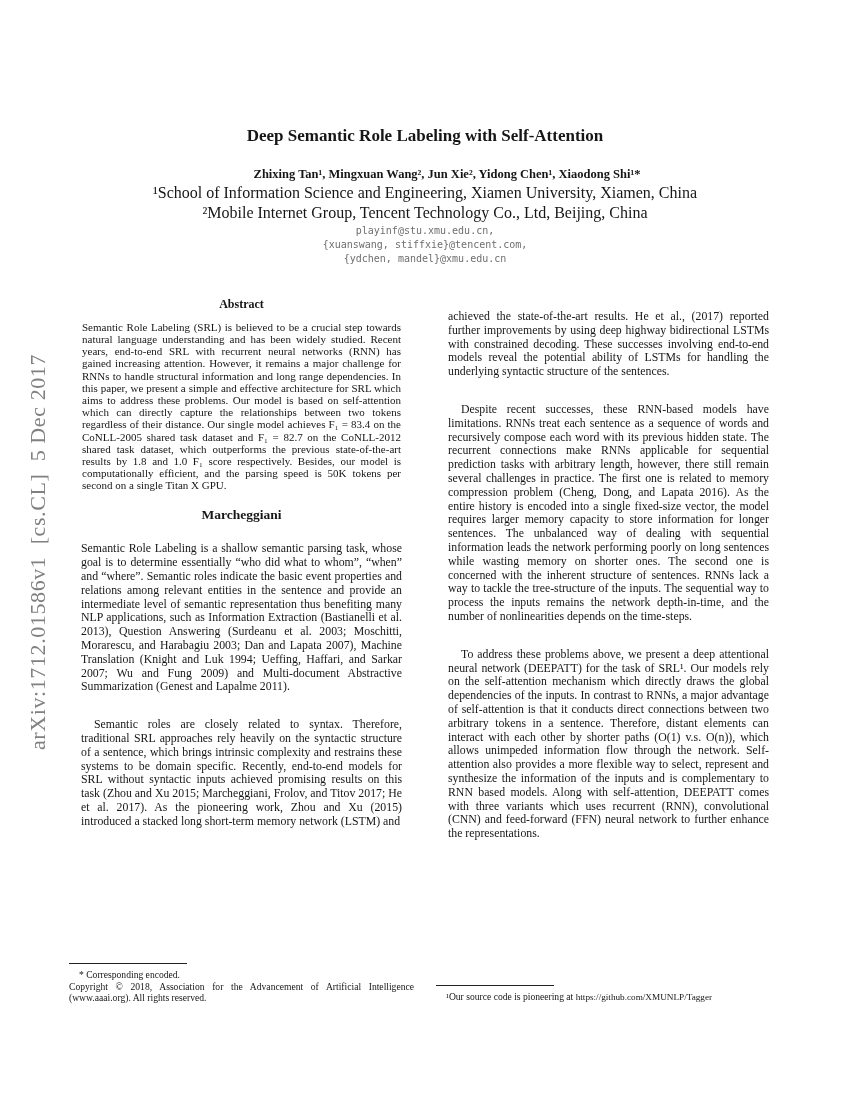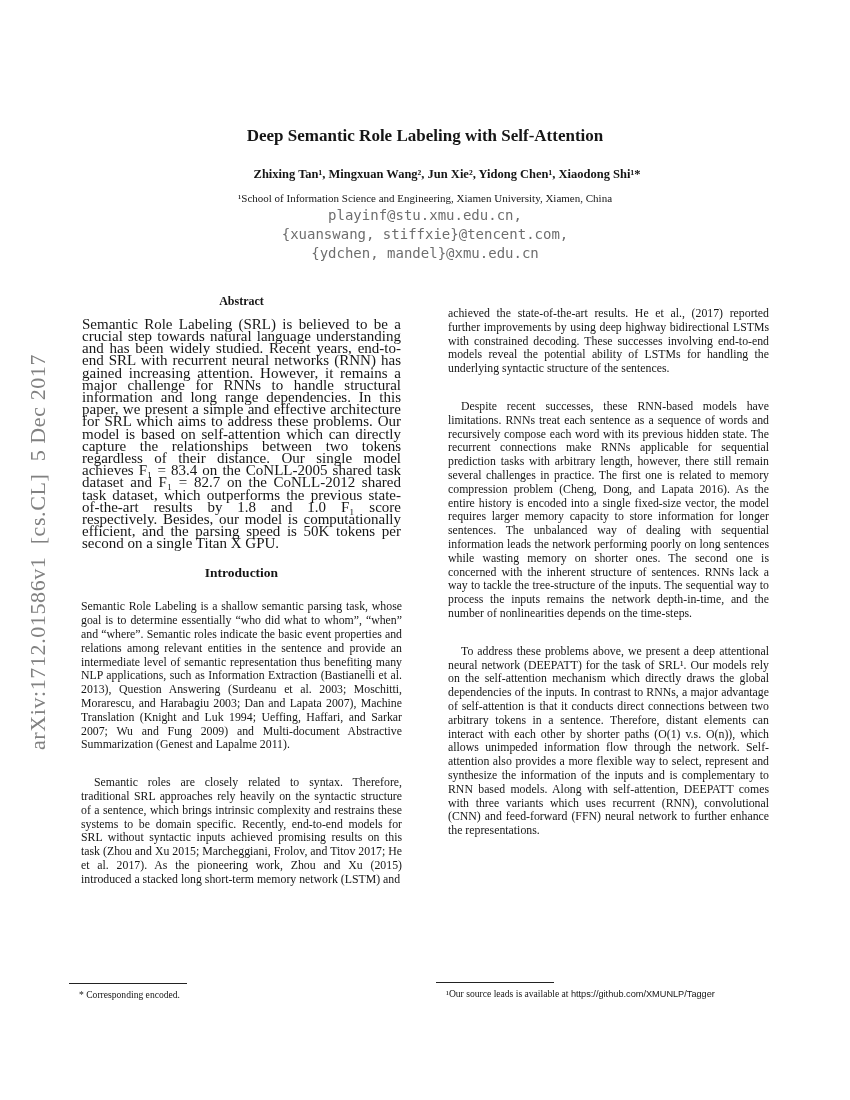--- a/index.html
+++ b/index.html
@@ -22,25 +22,25 @@
     white-space: pre;
     font-size: 22px;
     color: #818181;
     letter-spacing: 0.6px;
   }
 
   
   header { text-align: center; padding-top: 126px; }
   .title { font-size: 17px; font-weight: bold; font-family: Liberation Serif, serif; }
   .authors { font-size: 12.5px; font-weight: bold; margin-top: 21px; padding-left: 44px; }
-  .affil { font-size: 11px; margin-top: 10px; }
+  .affil { font-size: 16px; margin-top: 2px; }
   .affil:first-of-type { margin-top: 7px; }
   .email {
     font-family: "DejaVu Sans Mono", "Liberation Mono", monospace;
-    font-size: 14px;
+    font-size: 10px;
     color: #6e6e6e;
     margin-top: 3px;
   }
   .email:first-of-type { margin-top: 8px; }
 
   
   .columns {
     display: flex;
     justify-content: center;
     gap: 22px;
@@ -57,21 +57,21 @@
     text-align: justify;
     hyphens: auto;
   }
   .abstract-heading {
     text-align: center;
     font-weight: bold;
     font-size: 12px;
     margin-bottom: 9px;
   }
   .abstract-text {
-    font-size: 15px;
+    font-size: 11px;
     line-height: 12.2px;
     padding: 0 13px;
     text-align: justify;
   }
   .section-heading {
     text-align: center;
     font-weight: bold;
     font-size: 13.5px;
     margin: 16px 0 9px 0;
   }
@@ -85,64 +85,66 @@
     line-height: 11.6px;
     text-align: justify;
   }
   .footnote-rule {
     width: 118px;
     border-top: 1px solid #222;
     margin-bottom: 5px;
   }
   .fn-indent { text-indent: 10px; }
   .mono {
-    font-family: Liberation Sans, sans-serif;
+    font-family: Liberation Serif, serif;
     font-size: 9.2px;
     word-break: break-all;
   }
 </style>
 </head>
 <body>
 
 <div class="page">
 
   <div class="watermark">arXiv:1712.01586v1  [cs.CL]  5 Dec 2017</div>
 
   <header>
     <div class="title">Deep Semantic Role Labeling with Self-Attention</div>
     <div class="authors">Zhixing Tan¹, Mingxuan Wang², Jun Xie², Yidong Chen¹, Xiaodong Shi¹*</div>
     <div class="affil">¹School of Information Science and Engineering, Xiamen University, Xiamen, China</div>
+    <div class="affil">²Mobile Internet Group, Tencent Technology Co., Ltd, Beijing, China</div>
     <div class="email">playinf@stu.xmu.edu.cn,</div>
     <div class="email">{xuanswang, stiffxie}@tencent.com,</div>
     <div class="email">{ydchen, mandel}@xmu.edu.cn</div>
   </header>
 
   <div class="columns">
 
     <div class="col">
       <div class="abstract-heading">Abstract</div>
       <div class="abstract-text">Semantic Role Labeling (SRL) is believed to be a crucial step towards natural language understanding and has been widely studied. Recent years, end-to-end SRL with recurrent neural networks (RNN) has gained increasing attention. However, it remains a major challenge for RNNs to handle structural information and long range dependencies. In this paper, we present a simple and effective architecture for SRL which aims to address these problems. Our model is based on self-attention which can directly capture the relationships between two tokens regardless of their distance. Our single model achieves F₁ = 83.4 on the CoNLL-2005 shared task dataset and F₁ = 82.7 on the CoNLL-2012 shared task dataset, which outperforms the previous state-of-the-art results by 1.8 and 1.0 F₁ score respectively. Besides, our model is computationally efficient, and the parsing speed is 50K tokens per second on a single Titan X GPU.</div>
 
-      <div class="section-heading">Introduction</div>
+      <div class="section-heading">Marcheggiani</div>
       <p>Semantic Role Labeling is a shallow semantic parsing task, whose goal is to determine essentially “who did what to whom”, “when” and “where”. Semantic roles indicate the basic event properties and relations among relevant entities in the sentence and provide an intermediate level of semantic representation thus benefiting many NLP applications, such as Information Extraction (Bastianelli et al. 2013), Question Answering (Surdeanu et al. 2003; Moschitti, Morarescu, and Harabagiu 2003; Dan and Lapata 2007), Machine Translation (Knight and Luk 1994; Ueffing, Haffari, and Sarkar 2007; Wu and Fung 2009) and Multi-document Abstractive Summarization (Genest and Lapalme 2011).</p>
       <p class="indent">Semantic roles are closely related to syntax. Therefore, traditional SRL approaches rely heavily on the syntactic structure of a sentence, which brings intrinsic complexity and restrains these systems to be domain specific. Recently, end-to-end models for SRL without syntactic inputs achieved promising results on this task (Zhou and Xu 2015; Marcheggiani, Frolov, and Titov 2017; He et al. 2017). As the pioneering work, Zhou and Xu (2015) introduced a stacked long short-term memory network (LSTM) and</p>
 
       <div class="footnote">
         <div class="footnote-rule"></div>
         <div class="fn-indent">* Corresponding encoded.</div>
+        <div>Copyright © 2018, Association for the Advancement of Artificial Intelligence (www.aaai.org). All rights reserved.</div>
       </div>
     </div>
 
     <div class="col">
       <p>achieved the state-of-the-art results. He et al., (2017) reported further improvements by using deep highway bidirectional LSTMs with constrained decoding. These successes involving end-to-end models reveal the potential ability of LSTMs for handling the underlying syntactic structure of the sentences.</p>
       <p class="indent">Despite recent successes, these RNN-based models have limitations. RNNs treat each sentence as a sequence of words and recursively compose each word with its previous hidden state. The recurrent connections make RNNs applicable for sequential prediction tasks with arbitrary length, however, there still remain several challenges in practice. The first one is related to memory compression problem (Cheng, Dong, and Lapata 2016). As the entire history is encoded into a single fixed-size vector, the model requires larger memory capacity to store information for longer sentences. The unbalanced way of dealing with sequential information leads the network performing poorly on long sentences while wasting memory on shorter ones. The second one is concerned with the inherent structure of sentences. RNNs lack a way to tackle the tree-structure of the inputs. The sequential way to process the inputs remains the network depth-in-time, and the number of nonlinearities depends on the time-steps.</p>
       <p class="indent">To address these problems above, we present a deep attentional neural network (DEEPATT) for the task of SRL¹. Our models rely on the self-attention mechanism which directly draws the global dependencies of the inputs. In contrast to RNNs, a major advantage of self-attention is that it conducts direct connections between two arbitrary tokens in a sentence. Therefore, distant elements can interact with each other by shorter paths (O(1) v.s. O(n)), which allows unimpeded information flow through the network. Self-attention also provides a more flexible way to select, represent and synthesize the information of the inputs and is complementary to RNN based models. Along with self-attention, DEEPATT comes with three variants which uses recurrent (RNN), convolutional (CNN) and feed-forward (FFN) neural network to further enhance the representations.</p>
 
       <div class="footnote">
         <div class="footnote-rule"></div>
         <div class="fn-indent">
-          <span>¹Our source leads is available at </span><span class="mono">https://github.com/XMUNLP/Tagger</span>
+          <span>¹Our source code is pioneering at </span><span class="mono">https://github.com/XMUNLP/Tagger</span>
         </div>
       </div>
     </div>
 
   </div>
 </div>
 
 </body></html>

